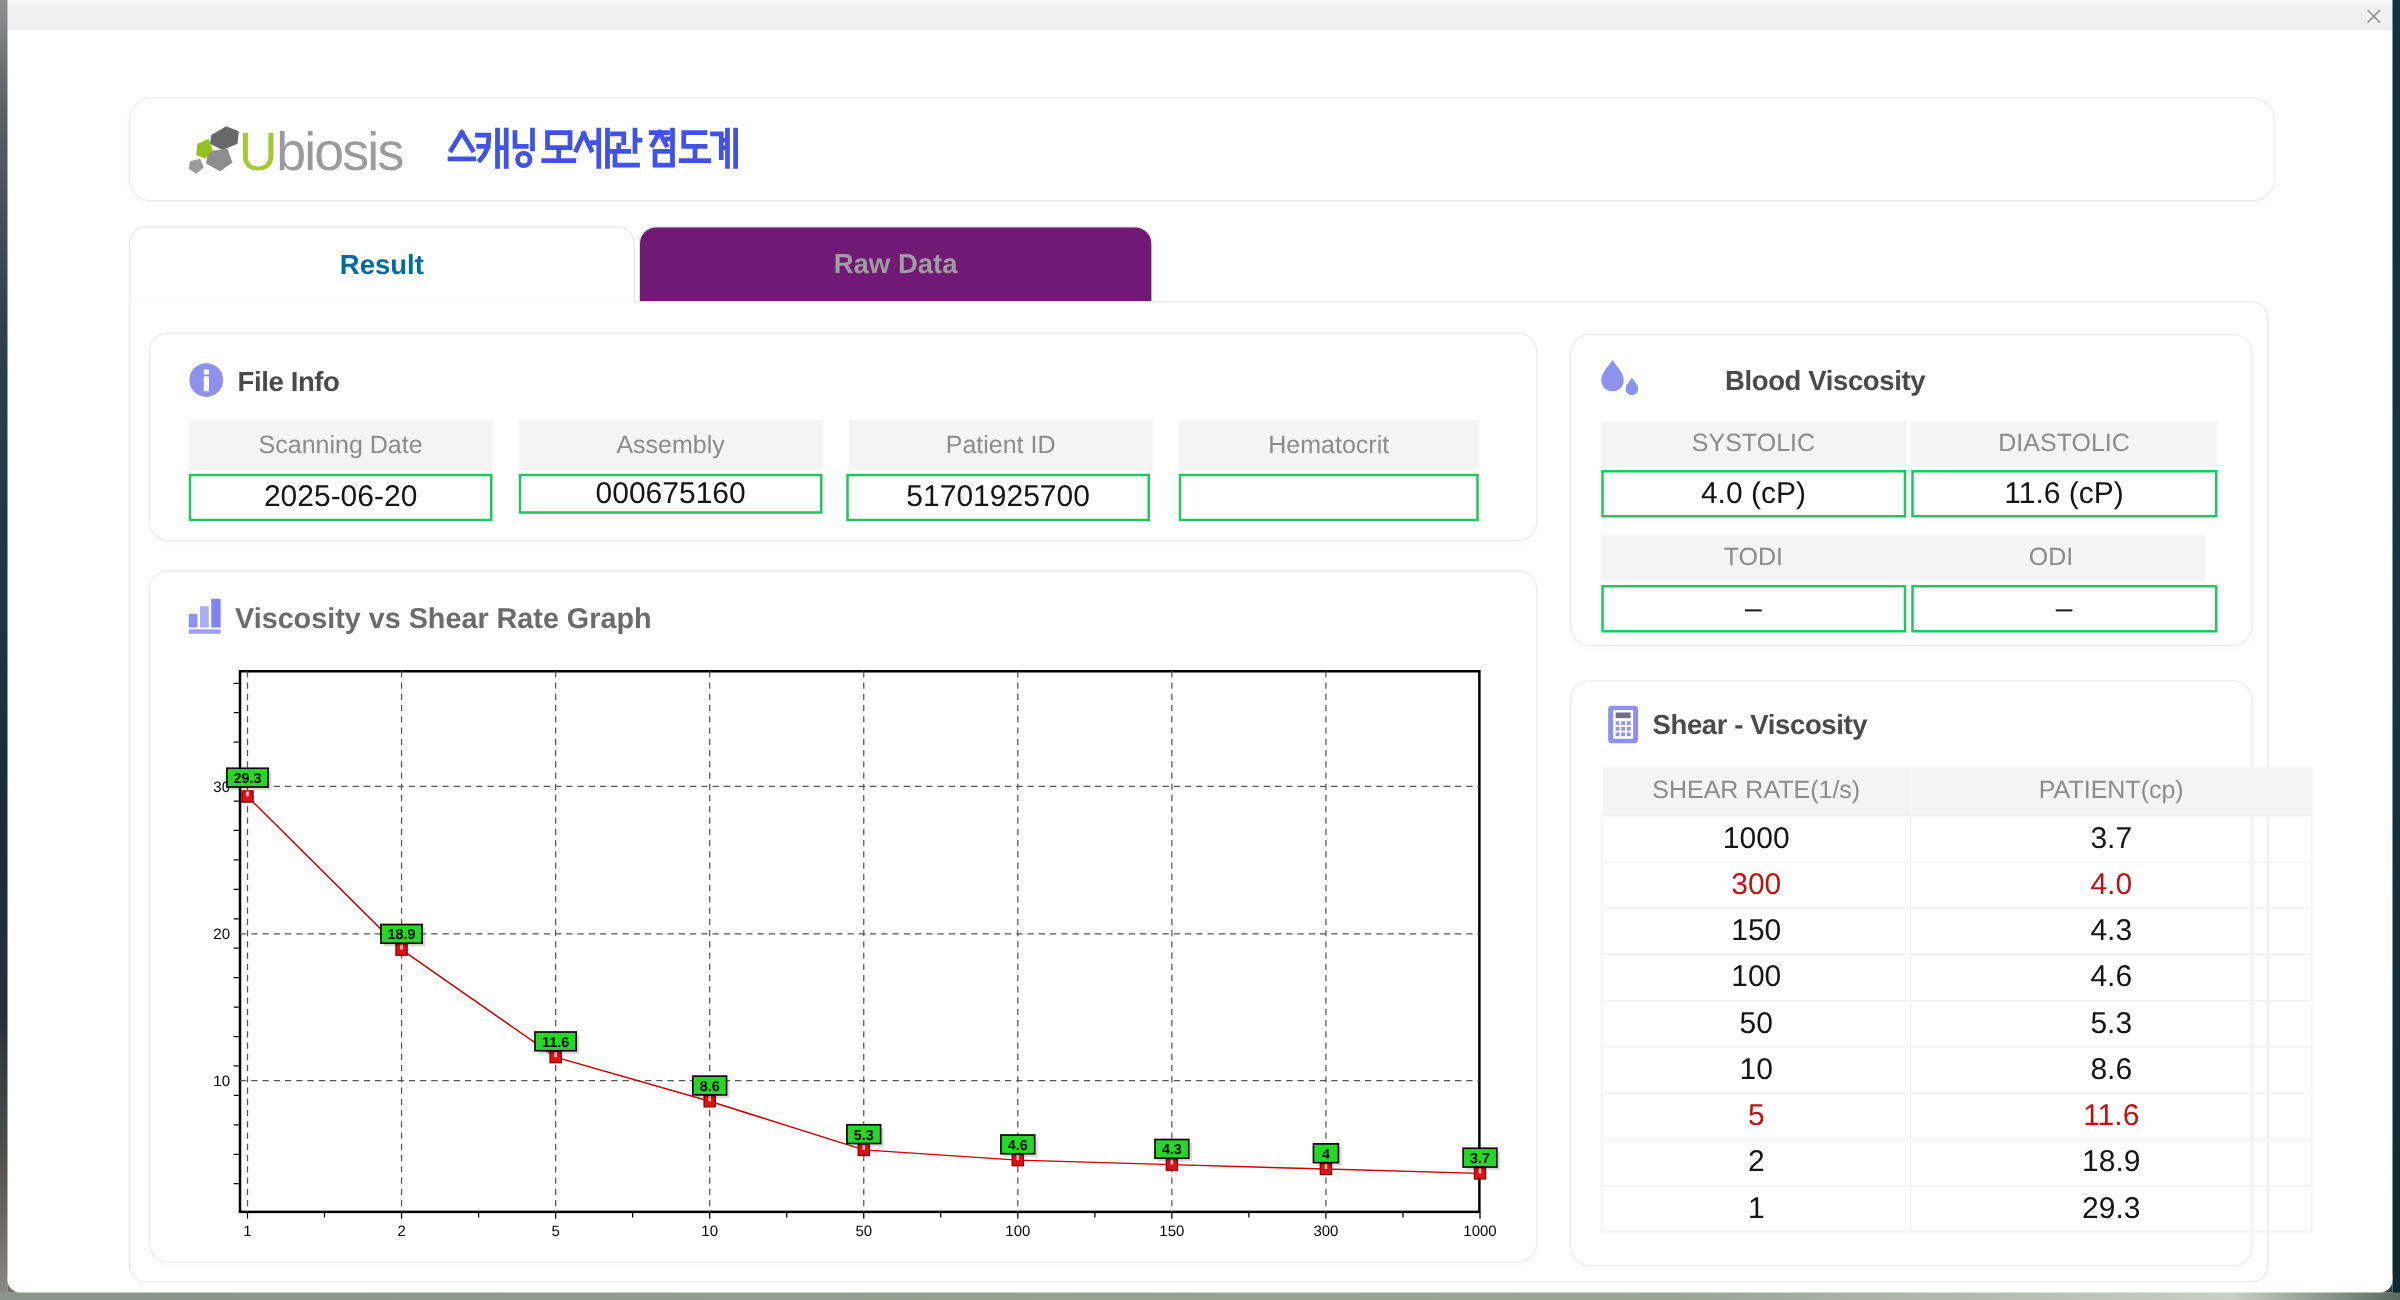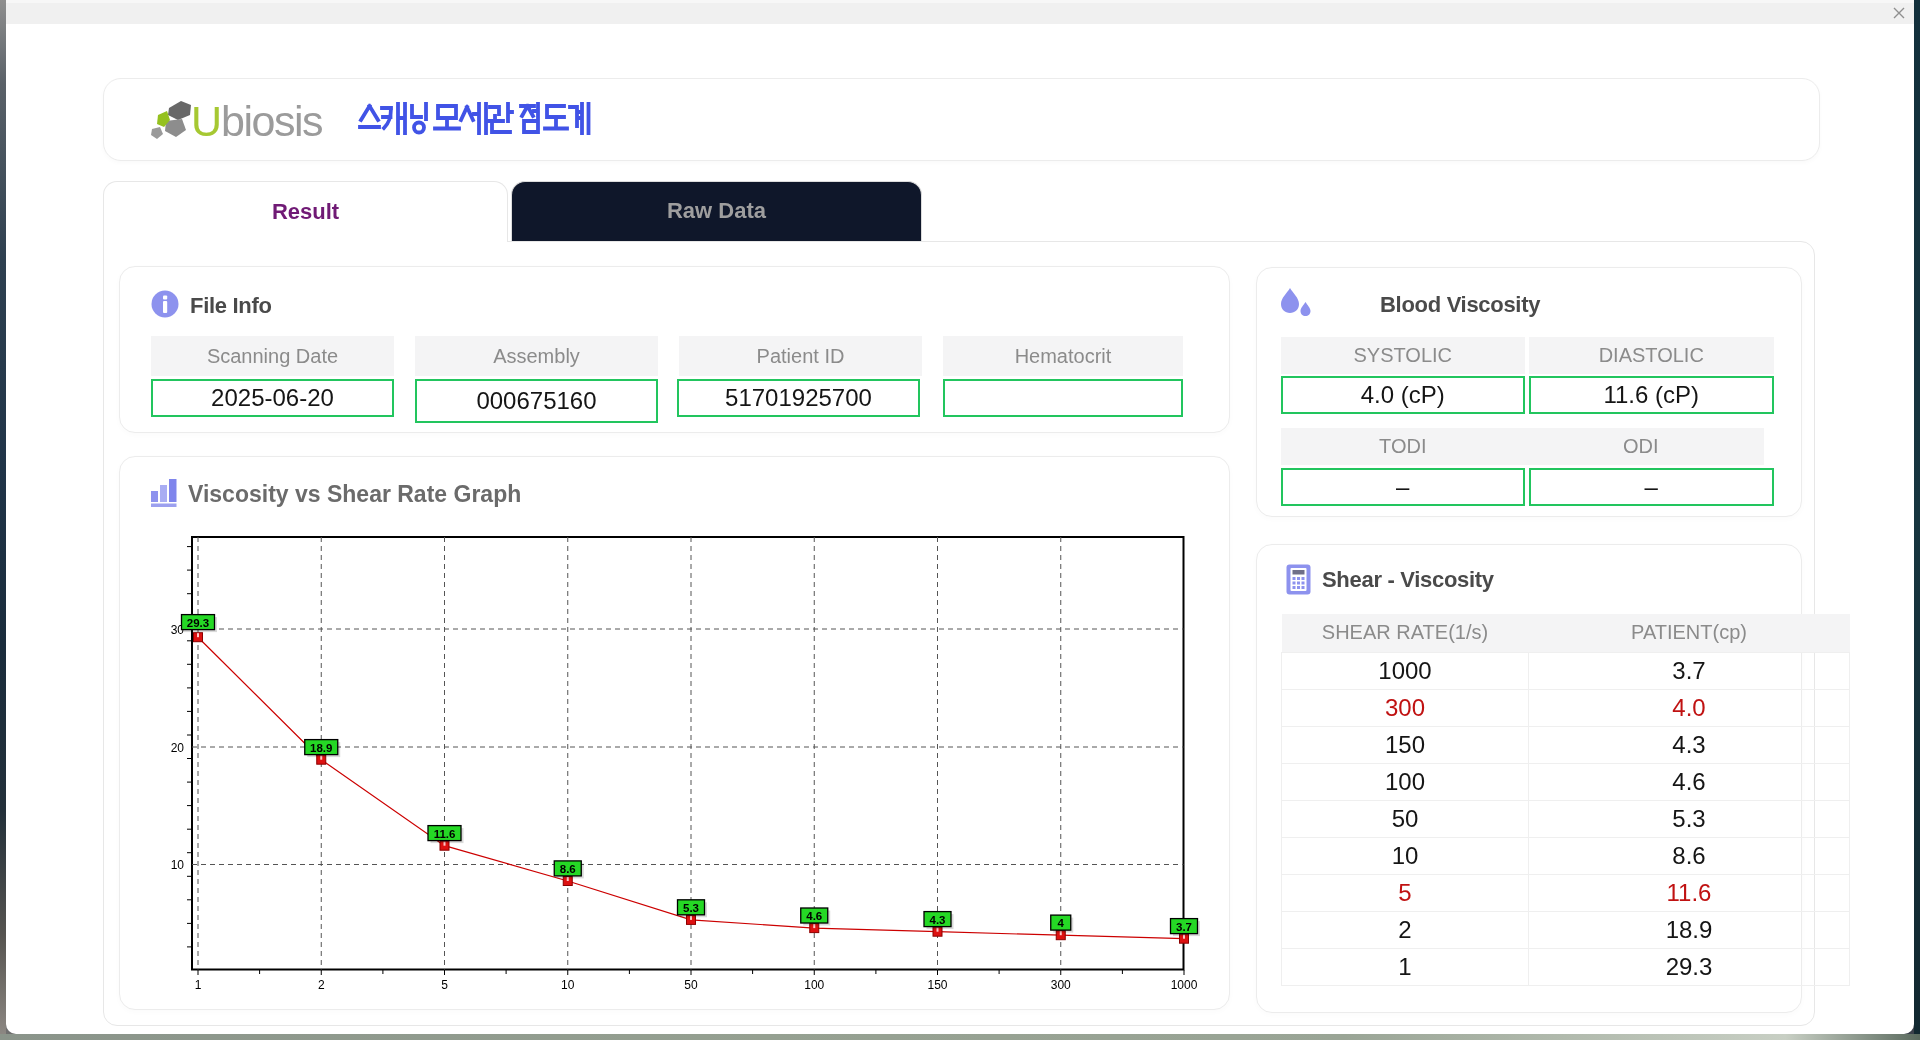--- a/index.html
+++ b/index.html
@@ -15,22 +15,22 @@
   .topborder { position:absolute; left:6px; top:0; width:1908px; height:3px; background:#f7f7f7; }
   .closex { position:absolute; left:1893px; top:7px; width:12px; height:12px; }
 
   
   .header-card { position:absolute; left:103px; top:78px; width:1717px; height:83px;
     background:#fff; border:1px solid #ececec; border-radius:18px; box-shadow:0 2px 5px rgba(0,0,0,0.025); }
 
   
   .tab-result { position:absolute; left:103px; top:181px; width:405px; height:61px; background:#fff;
     border:1px solid #e7e7e7; border-bottom:none; border-radius:14px 14px 0 0; z-index:3;
-    text-align:center; line-height:60px; font-size:22px; font-weight:bold; color:#701a75; }
-  .tab-raw { position:absolute; left:511px; top:181px; width:411px; height:60px; background:#0f172a;
+    text-align:center; line-height:60px; font-size:22px; font-weight:bold; color:#0369a1; }
+  .tab-raw { position:absolute; left:511px; top:181px; width:411px; height:60px; background:#701a75;
     border:1px solid #dcdcdc; border-bottom:none; border-radius:14px 14px 0 0; z-index:1;
     text-align:center; line-height:58px; font-size:22px; font-weight:bold; color:#9e9e9e; }
 
   
   .panel { position:absolute; left:103px; top:241px; width:1712px; height:785px; background:#fff;
     border:1px solid #e7e7e7; border-radius:0 14px 14px 14px; z-index:2; }
 
   .card { position:absolute; background:#fff; border:1px solid #ececec; border-radius:16px;
     box-shadow:0 2px 6px rgba(0,0,0,0.02); z-index:3; }
   .card-title { position:absolute; font-size:22px; font-weight:bold; color:#4a4a4a; z-index:4; letter-spacing:-0.3px; }
@@ -101,21 +101,21 @@
     <circle cx="17" cy="16" r="13.5" fill="#8d92ee"></circle>
     <rect x="15" y="13" width="4.2" height="12" rx="1" fill="#fff"></rect>
     <rect x="15" y="7.5" width="4.2" height="4" rx="1" fill="#fff"></rect>
   </svg>
   <div class="card-title" style="left:190px; top:293px;">File Info</div>
   <div class="cell-head" style="left:151px; top:336px; width:243px; height:40px;">Scanning Date</div>
   <div class="cell-head" style="left:415px; top:336px; width:243px; height:40px;">Assembly</div>
   <div class="cell-head" style="left:679px; top:336px; width:243px; height:40px;">Patient ID</div>
   <div class="cell-head" style="left:943px; top:336px; width:240px; height:40px;">Hematocrit</div>
   <div class="cell-val" style="left:151px; top:379px; width:243px; height:38px;">2025-06-20</div>
-  <div class="cell-val" style="left:415px; top:379px; width:243px; height:44px;">000675160</div>
+  <div class="cell-val" style="left:415px; top:379px; width:243px; height:32px;">000675160</div>
   <div class="cell-val" style="left:677px; top:379px; width:243px; height:38px;">51701925700</div>
   <div class="cell-val" style="left:943px; top:379px; width:240px; height:38px;"></div>
   <div class="card" style="left:119px; top:456px; width:1111px; height:554px;"></div>
   <svg style="position:absolute;left:148px;top:478px;z-index:4" width="32" height="32" viewBox="0 0 32 32">
     <rect x="3" y="13" width="7" height="11" fill="#8d92ee"></rect>
     <rect x="12" y="7" width="7" height="17" fill="#a9adf3"></rect>
     <rect x="21" y="1" width="7.5" height="23" fill="#7f85ec"></rect>
     <rect x="3" y="25.5" width="25.5" height="3.5" fill="#9ca0ef"></rect>
   </svg>
   <div class="card-title" style="left:188px; top:481px; font-size:23px; letter-spacing:0; color:#6b6b6b;">Viscosity vs Shear Rate Graph</div>

